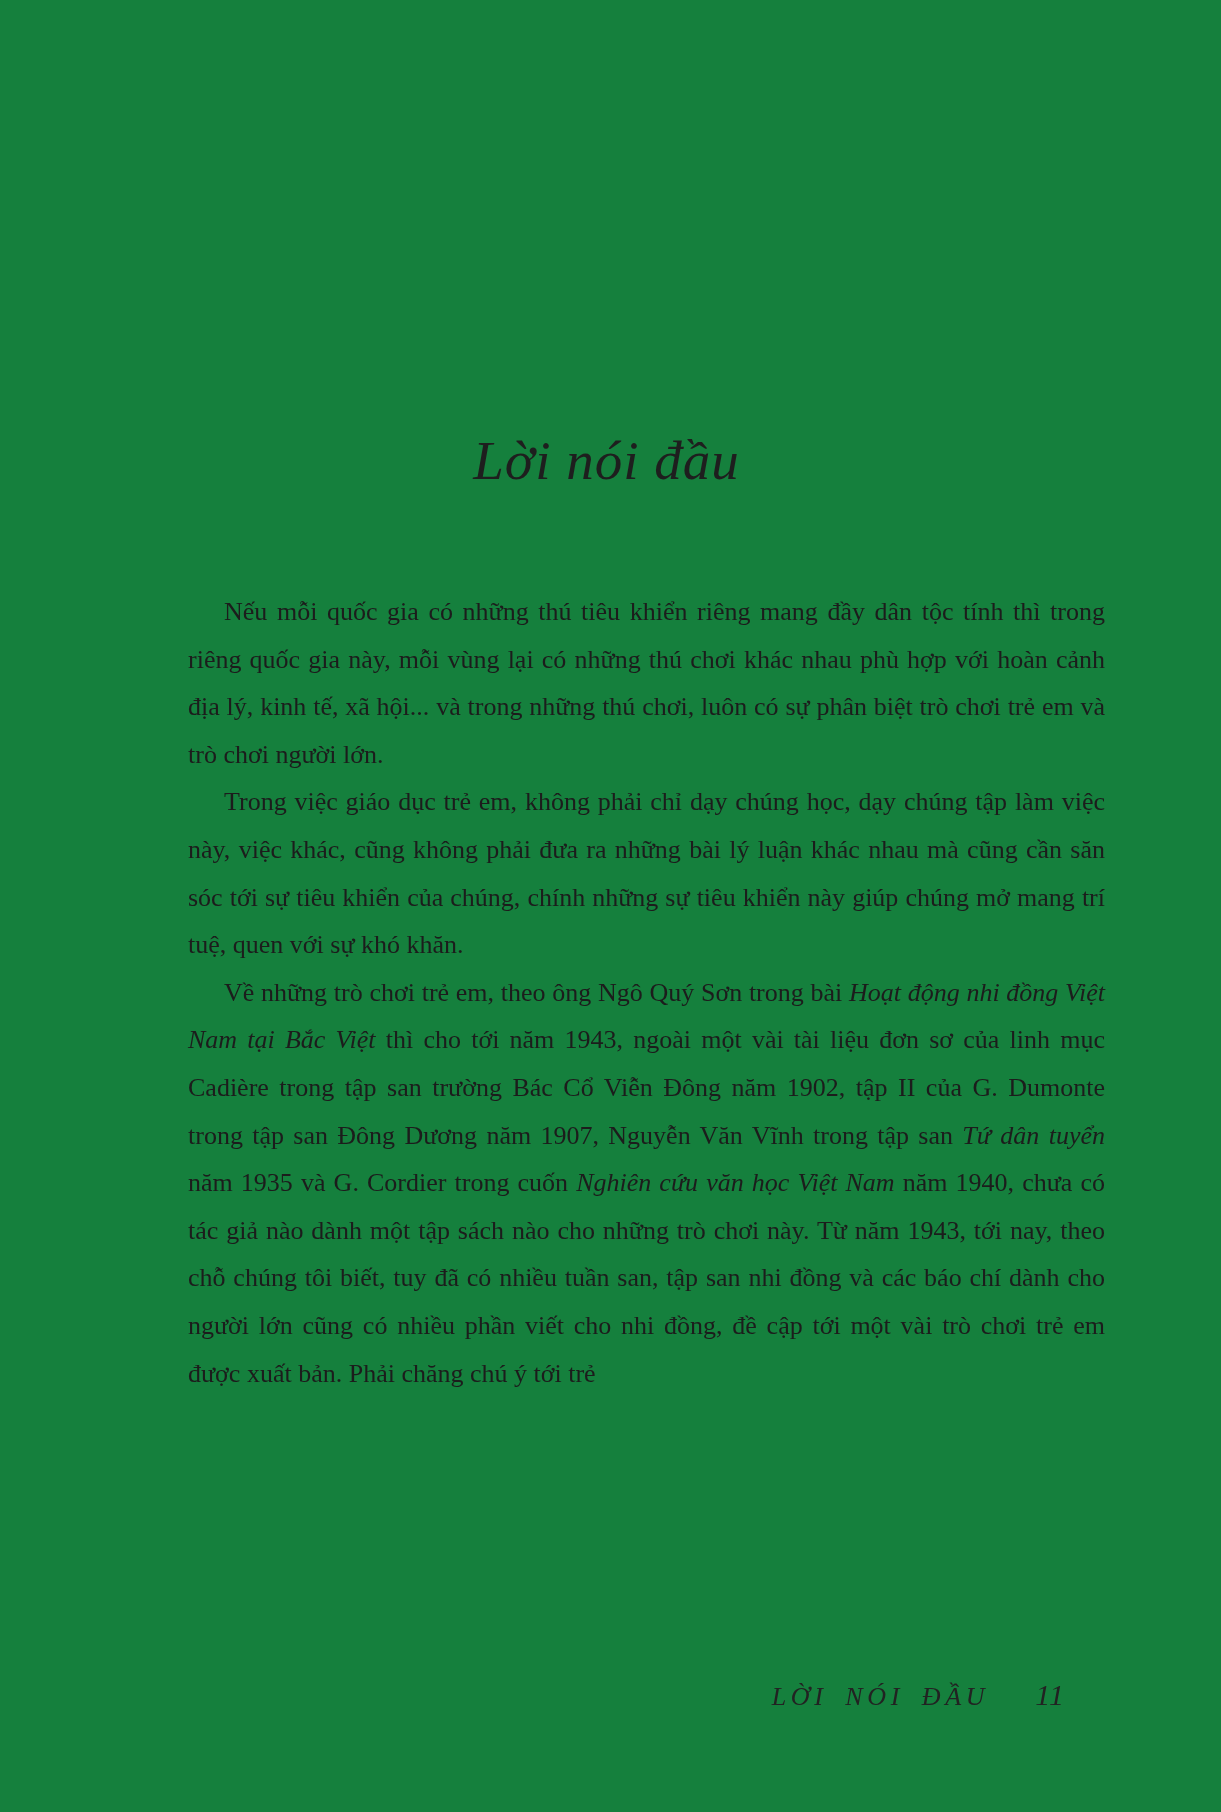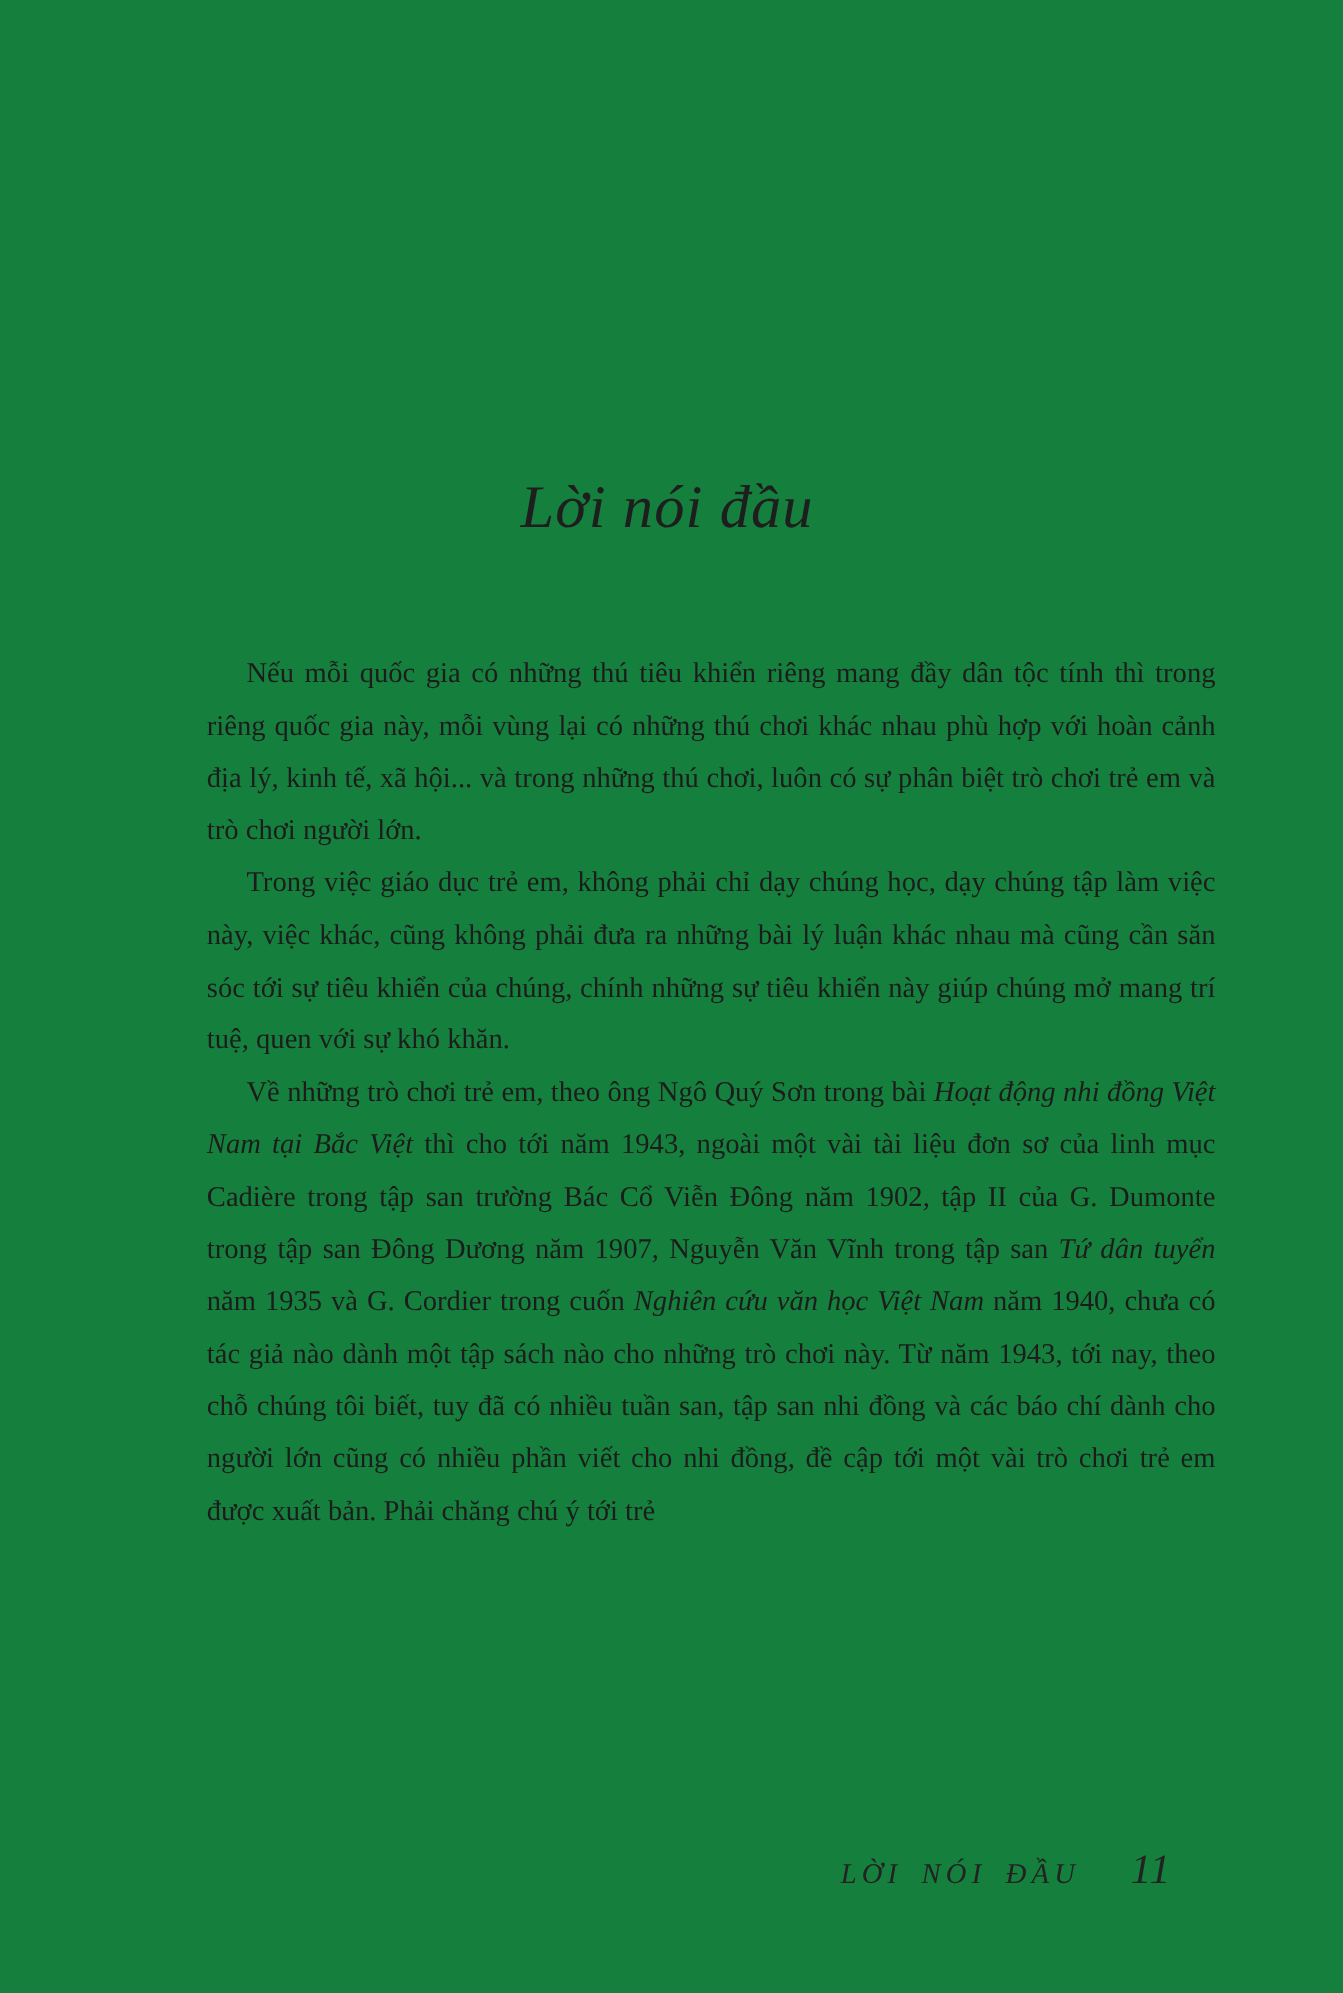--- a/index.html
+++ b/index.html
@@ -55,21 +55,21 @@
     gap: 46px;
     font-style: italic;
     color: #222222;
   }
   .footer-section {
     font-size: 26px;
     letter-spacing: 0.18em;
     word-spacing: 0.25em;
   }
   .footer-pagenum {
-    font-size: 38px;
+    font-size: 30px;
     letter-spacing: 1px;
   }
 </style>
 </head>
 <body>
 
 <div class="page">
 
   <h1 class="page-title">Lời nói đầu</h1>
 

